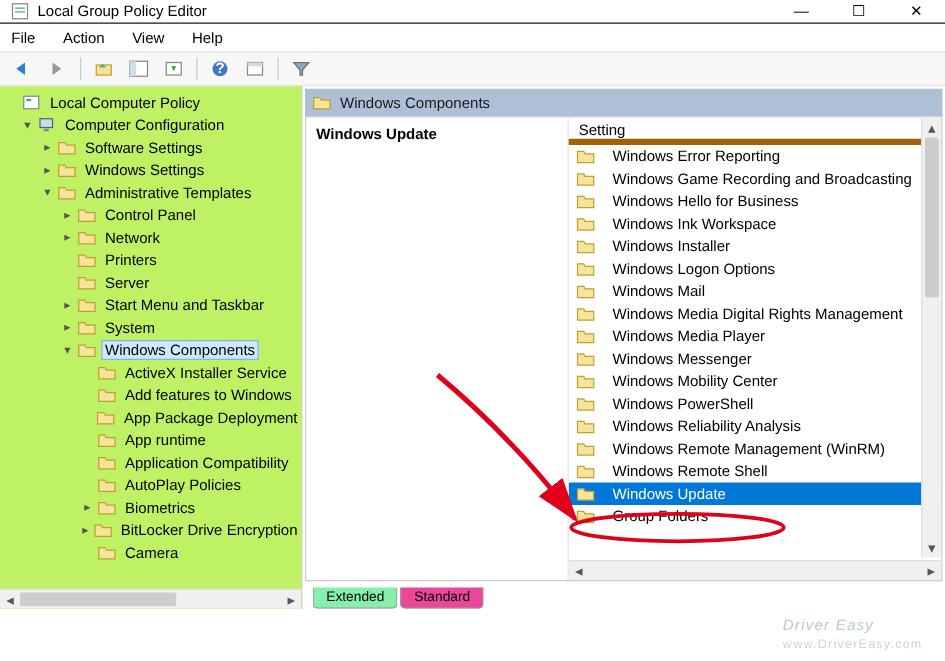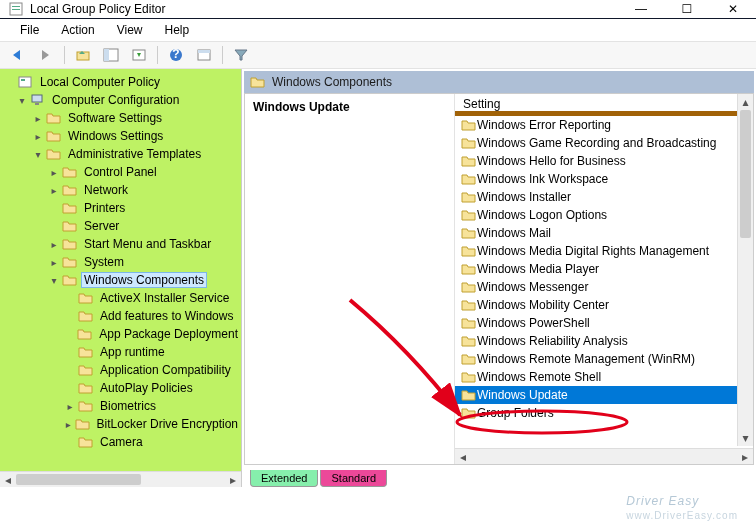--- a/index.html
+++ b/index.html
@@ -5,21 +5,21 @@
 * { box-sizing: border-box; margin: 0; padding: 0; font-family: "Segoe UI", Tahoma, sans-serif; font-size: 12px; }
 body { width: 756px; height: 529px; background: #fff; color: #000; position: relative; overflow: hidden; }
 
 .titlebar { height: 19px; display: flex; align-items: center; padding: 0 0 0 8px; border-bottom: 1px solid #0f172a; }
 .titlebar .app-icon { width: 16px; height: 16px; margin-right: 6px; }
 .titlebar .title { flex: 1; }
 .win-btns { display: flex; height: 100%; }
 .win-btn { width: 46px; display: flex; align-items: center; justify-content: center; }
 .win-btn.close { width: 46px; }
 
-.menubar { height: 22px; display: flex; align-items: center; padding: 0 16px; gap: 14px; }
+.menubar { height: 22px; display: flex; align-items: center; padding: 0 5px; gap: 14px; }
 .menubar span { padding: 2px 4px; }
 
 .toolbar { height: 28px; display: flex; align-items: center; padding: 0 6px; gap: 4px; border-top: 1px solid #e3e3e3; border-bottom: 1px solid #e3e3e3; background: #f7f7f7; }
 .tool-btn { width: 24px; height: 22px; display: flex; align-items: center; justify-content: center; border: 1px solid transparent; }
 .tool-sep { width: 1px; height: 18px; background: #ccc; margin: 0 2px; }
 
 .main { display: flex; height: 418px; }
 .tree-pane { width: 242px; border-right: 1px solid #ccc; overflow: hidden; position: relative; background: #bef264; }
 .tree { padding: 4px 0 0 4px; }
 .tree-row { display: flex; align-items: center; height: 18px; white-space: nowrap; }
@@ -37,21 +37,21 @@
 .scroll-h .thumb { position: absolute; left: 0; width: 60%; top: 2px; bottom: 2px; background: #cdcdcd; border-radius: 2px; }
 
 .content-pane { flex: 1; display: flex; flex-direction: column; background: #fff; position: relative; }
 .path-bar { height: 22px; background: #aebfd6; display: flex; align-items: center; padding: 0 6px; color: #1a1a1a; gap: 6px; margin: 2px 2px 0 2px; }
 .content-body { flex: 1; display: flex; border: 1px solid #ccc; margin: 0 2px; }
 .left-col { width: 210px; border-right: 1px solid #e3e3e3; padding: 6px 8px; }
 .left-col .heading { font-weight: bold; }
 .right-col { flex: 1; display: flex; flex-direction: column; position: relative; }
 .col-header { height: 22px; display: flex; align-items: flex-end; padding: 0 8px; border-bottom: 5px solid #a16207; }
 .list { flex: 1; overflow: hidden; }
-.list-row { display: flex; align-items: center; height: 18px; padding: 0 6px; gap: 0; }
+.list-row { display: flex; align-items: center; height: 18px; padding: 0 6px; gap: 13px; }
 .list-row.sel { background: #0078d7; color: #fff; }
 .scroll-v { position: absolute; right: 0; top: 0; bottom: 18px; width: 16px; background: #f0f0f0; border-left: 1px solid #ddd; display: flex; flex-direction: column; }
 .scroll-v .arr { height: 16px; display: flex; align-items: center; justify-content: center; color: #555; }
 .scroll-v .track { flex: 1; position: relative; }
 .scroll-v .thumb { position: absolute; top: 0; height: 40%; left: 2px; right: 2px; background: #cdcdcd; border-radius: 2px; }
 .content-scroll-h { height: 16px; background: #f0f0f0; border-top: 1px solid #ddd; display: flex; }
 .content-scroll-h .arr { width: 16px; display: flex; align-items: center; justify-content: center; color: #555; }
 .content-scroll-h .track { flex: 1; }
 
 .tabs { height: 22px; display: flex; align-items: flex-end; padding-left: 6px; margin: 0 2px; }

